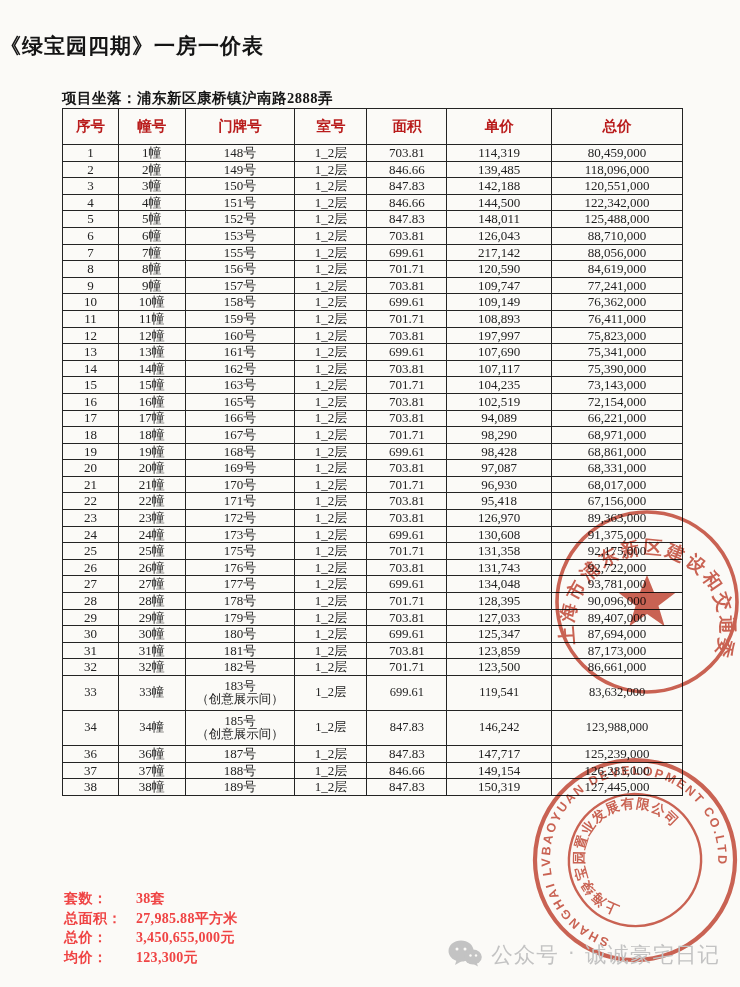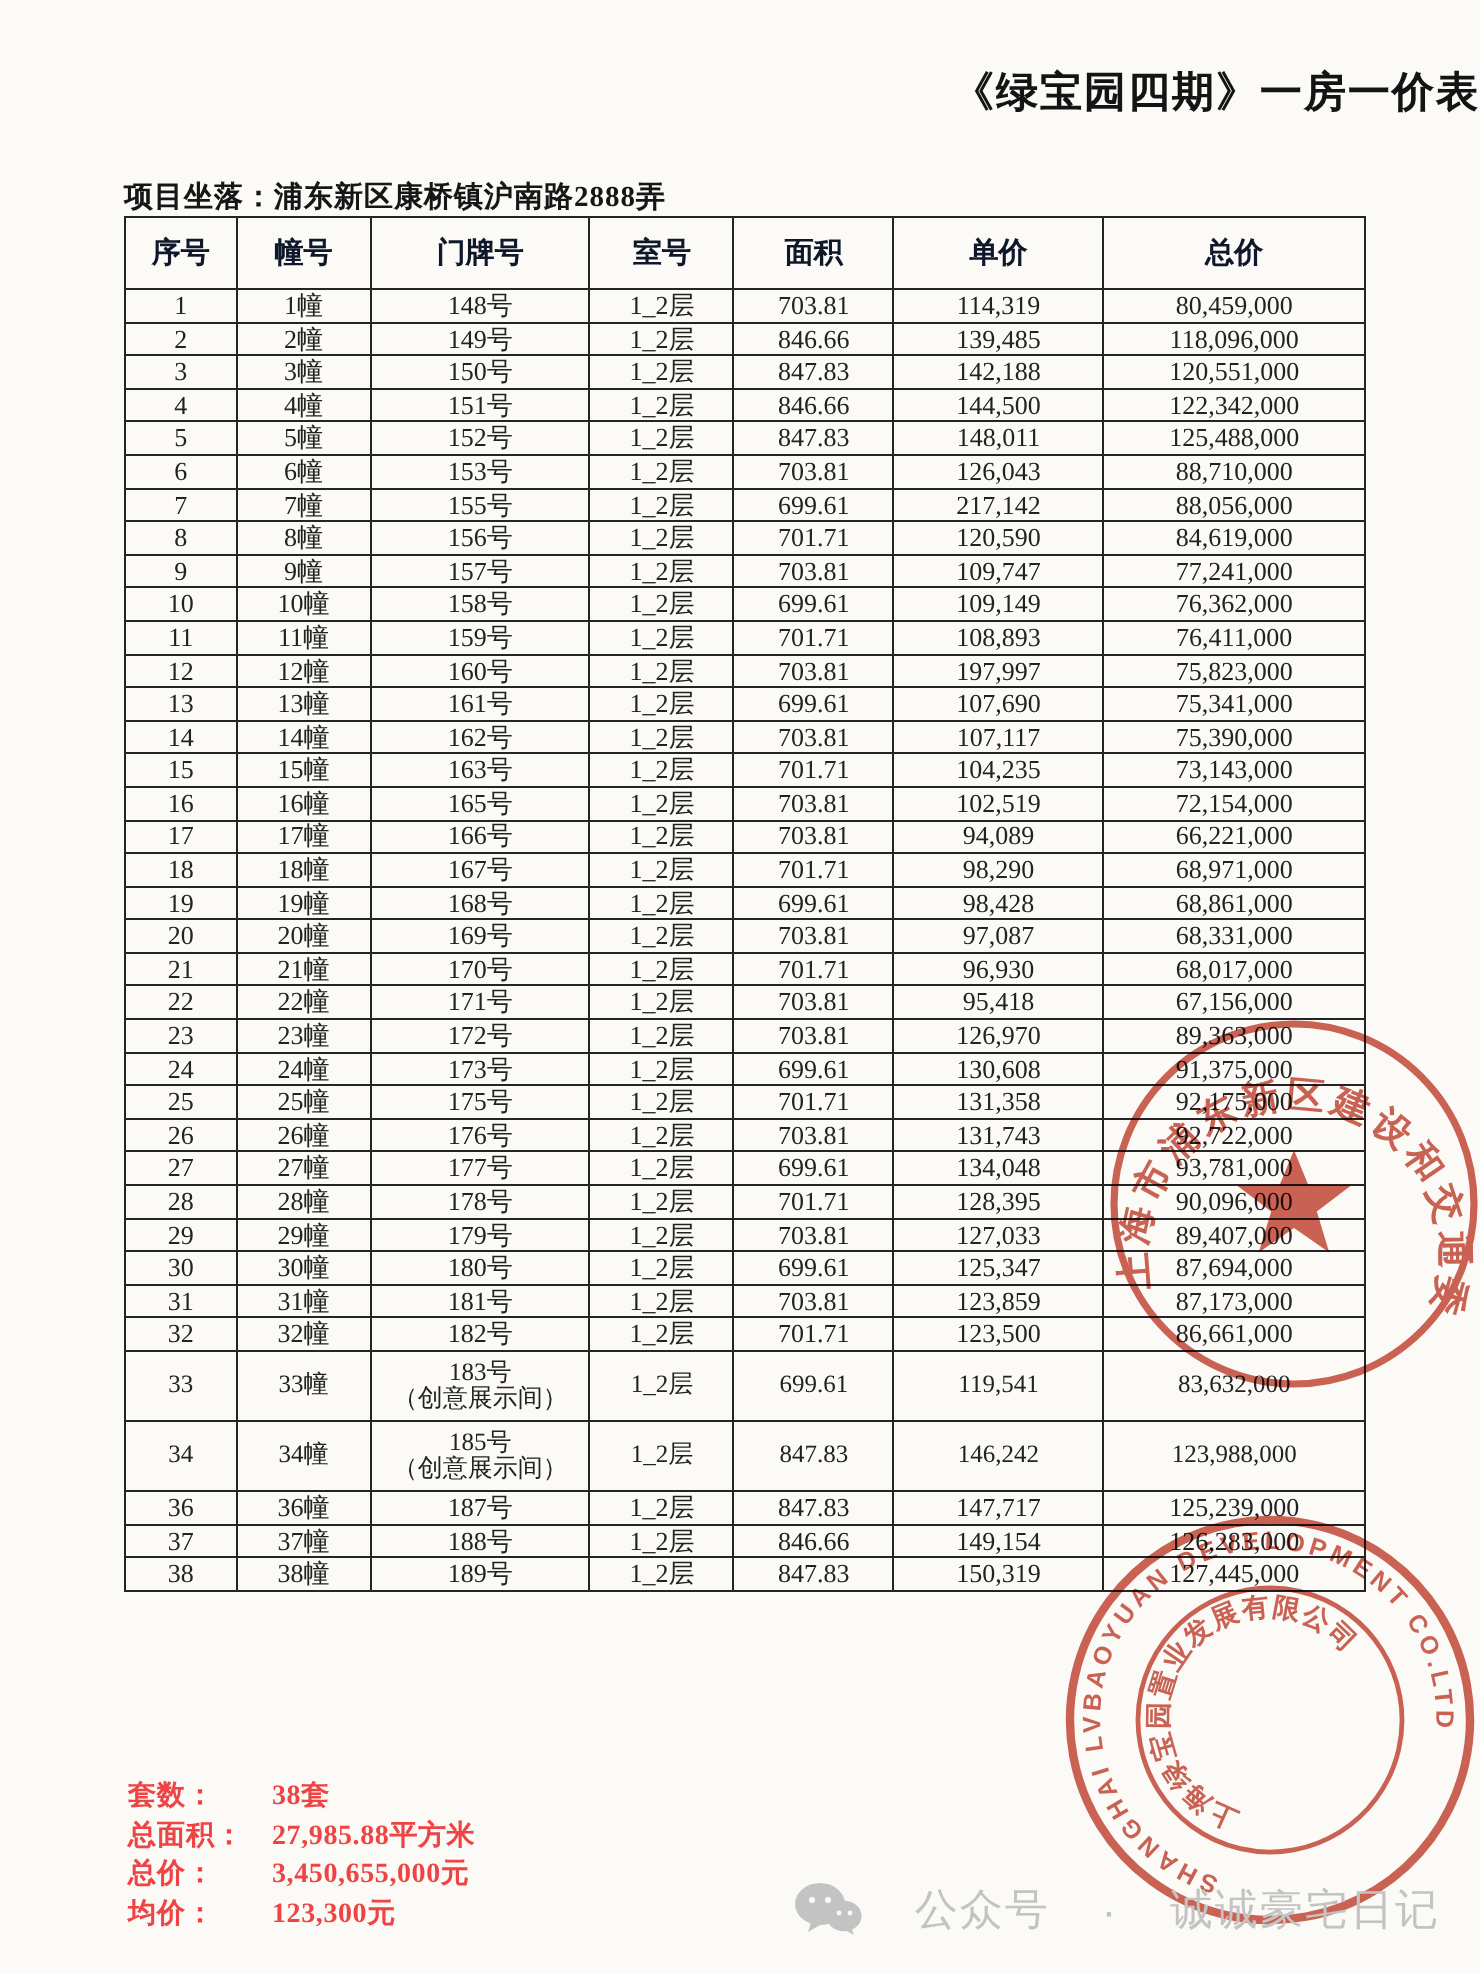--- a/index.html
+++ b/index.html
@@ -5,51 +5,51 @@
   html,body{margin:0;padding:0;}
   body{
     width:740px;height:987px;position:relative;overflow:hidden;
     background:#fbfaf7;
     font-family:"Liberation Serif","DejaVu Serif",serif;
     color:#1d1d1d;
   }
   .page{position:absolute;inset:0;}
   .doc-title{
     position:absolute;top:32px;left:0;width:100%;
-    text-align:right;font-size:21px;font-weight:bold;letter-spacing:1px;
+    text-align:left;font-size:21px;font-weight:bold;letter-spacing:1px;
     color:#141414;
   }
   .location-line{
     position:absolute;top:89px;left:62px;
     font-size:14.5px;font-weight:bold;color:#161616;letter-spacing:.5px;font-family:Liberation Serif, serif;
   }
   table.price-table{
     position:absolute;top:108px;left:62px;width:621px;
     border-collapse:collapse;table-layout:fixed;
     background:transparent;
   }
   .price-table th,.price-table td{
     border:1.6px solid #242424;
     text-align:center;vertical-align:middle;
     padding:0 2px;overflow:hidden;
   }
-  .price-table th{height:35px;font-size:14.5px;font-weight:bold;color:#0f172a;margin-left:40px;}
+  .price-table th{height:35px;font-size:14.5px;font-weight:bold;color:#b91c1c;margin-left:40px;}
   .price-table td{height:15.6px;font-size:13px;line-height:1.05;color:#222;}
   .price-table tr.tall td{height:34px;font-size:12.5px;margin-top:10px;}
   .price-table td:nth-child(3){white-space:pre-line;}
   .summary{
     position:absolute;top:889px;left:64px;
     font-size:14px;color:#ef4444;
   }
   .summary-row{display:flex;line-height:19.5px;}
   .summary-label{font-weight:bold;width:72px;letter-spacing:.5px;}
   .summary-value{font-weight:bold;letter-spacing:.3px;}
   .watermark{
     position:absolute;right:20px;bottom:18px;
-    display:flex;align-items:flex-end;gap:26px;
+    display:flex;align-items:flex-start;gap:9px;
     color:#c3c3c3;font-size:21.5px;letter-spacing:1px;
     font-family:"Liberation Sans","DejaVu Sans",sans-serif;
   }
   .stamp{position:absolute;mix-blend-mode:multiply;opacity:.82;pointer-events:none;}
   #stamp-committee{left:551px;top:506px;}
   #stamp-company{left:528px;top:753px;}
 </style>
 </head>
 <body>
 

